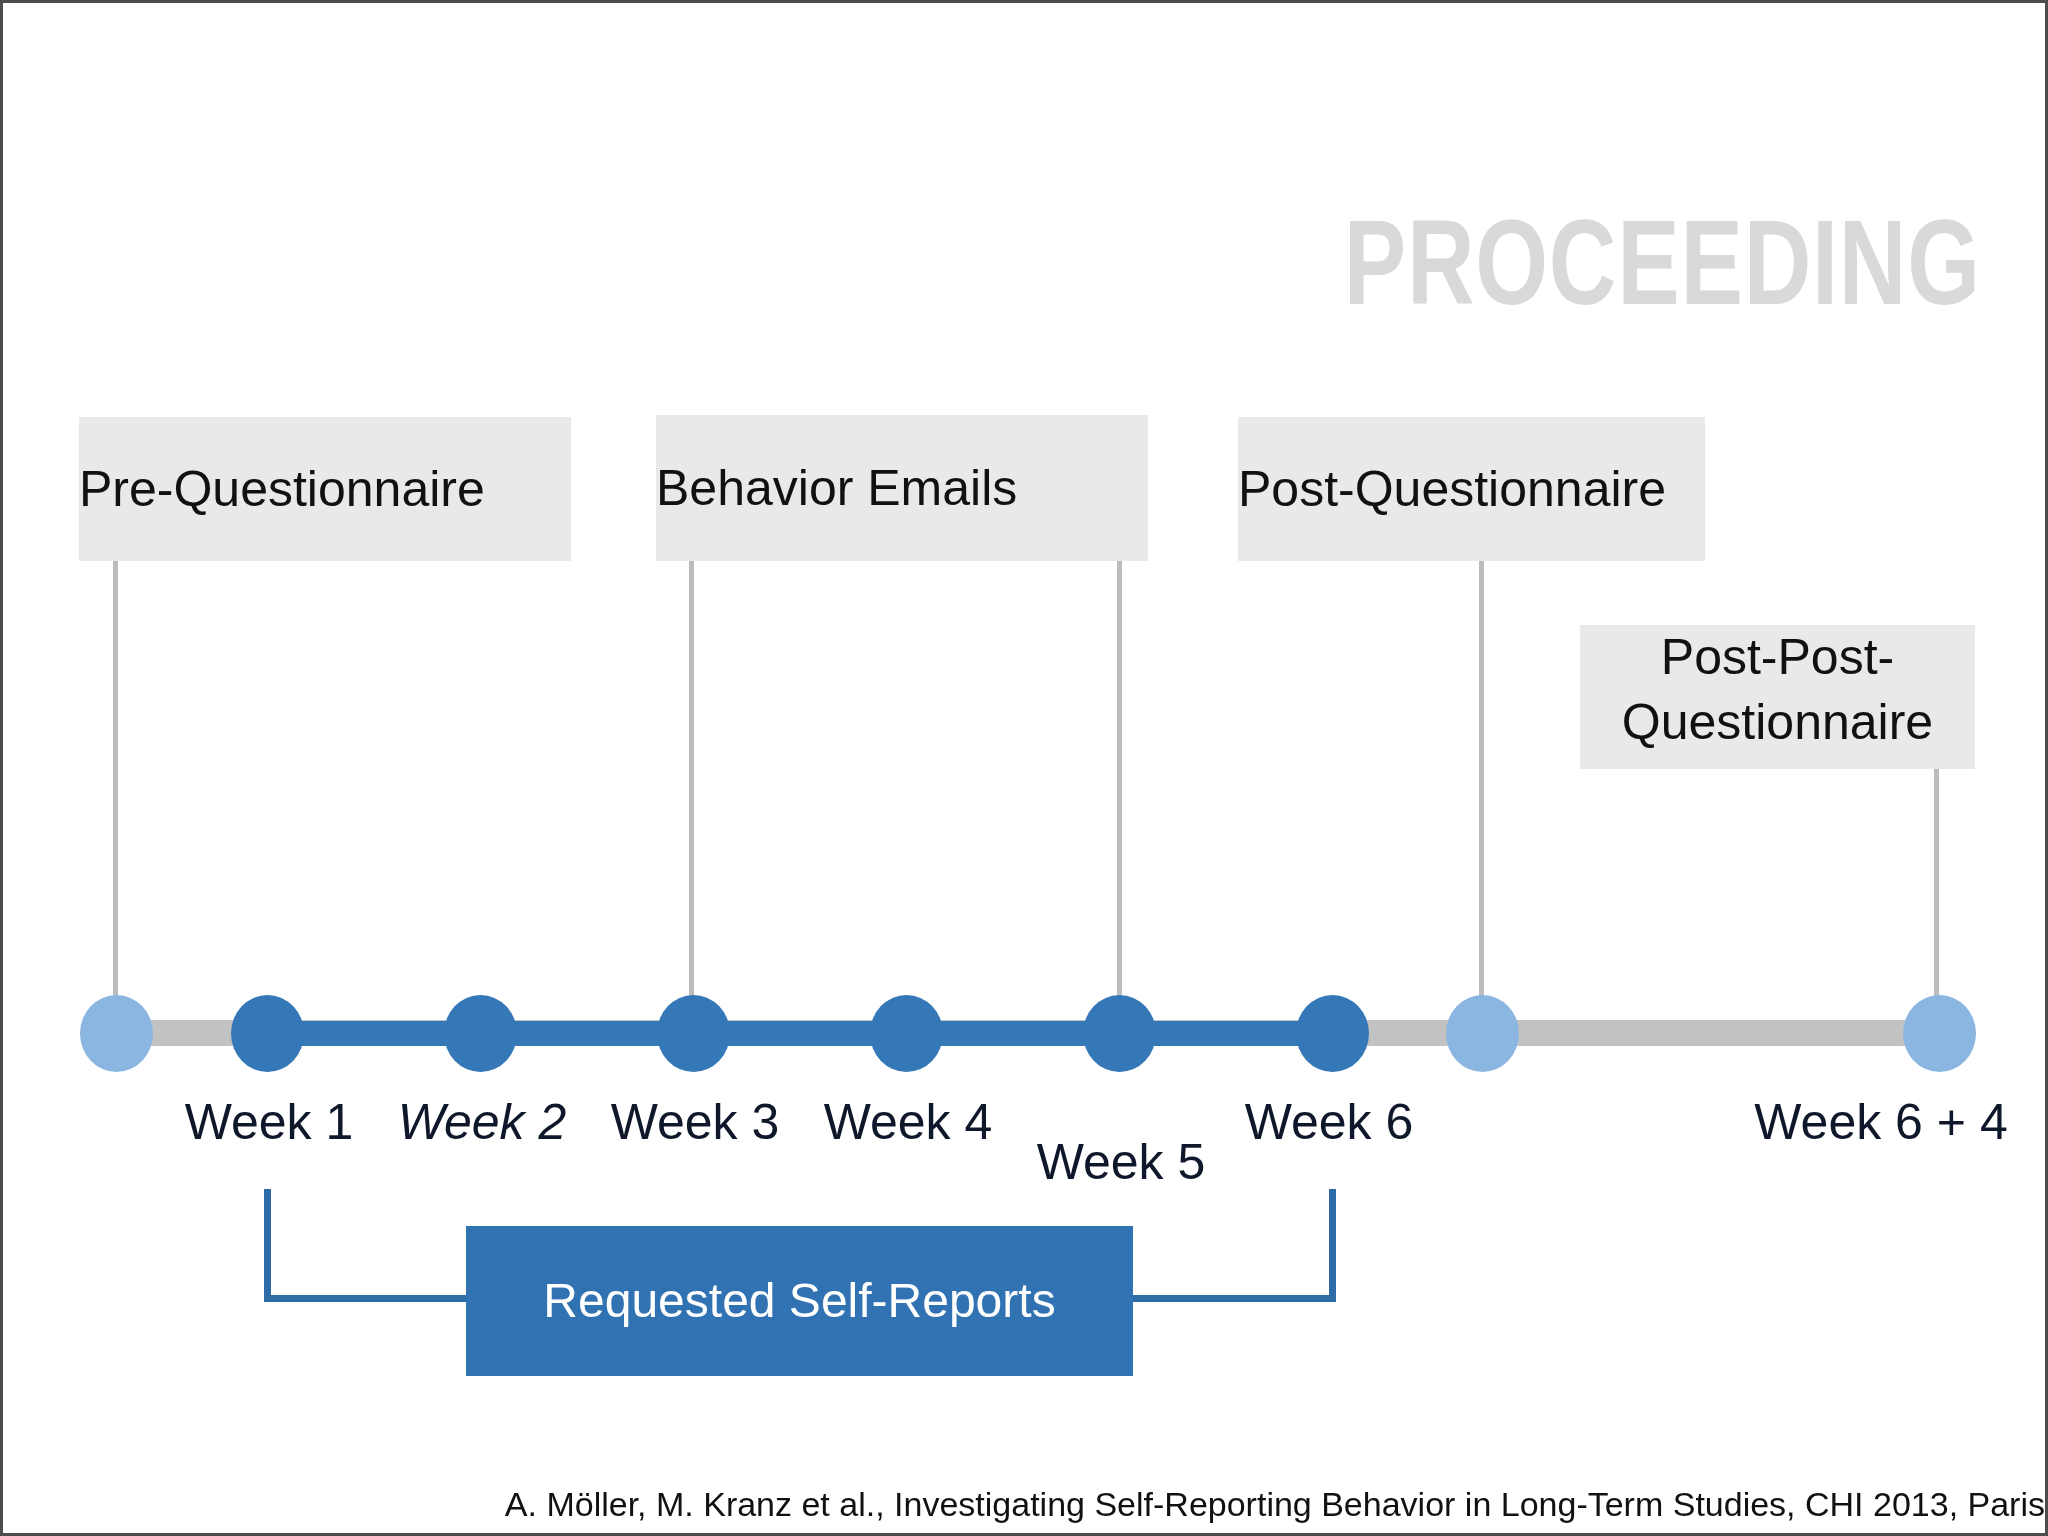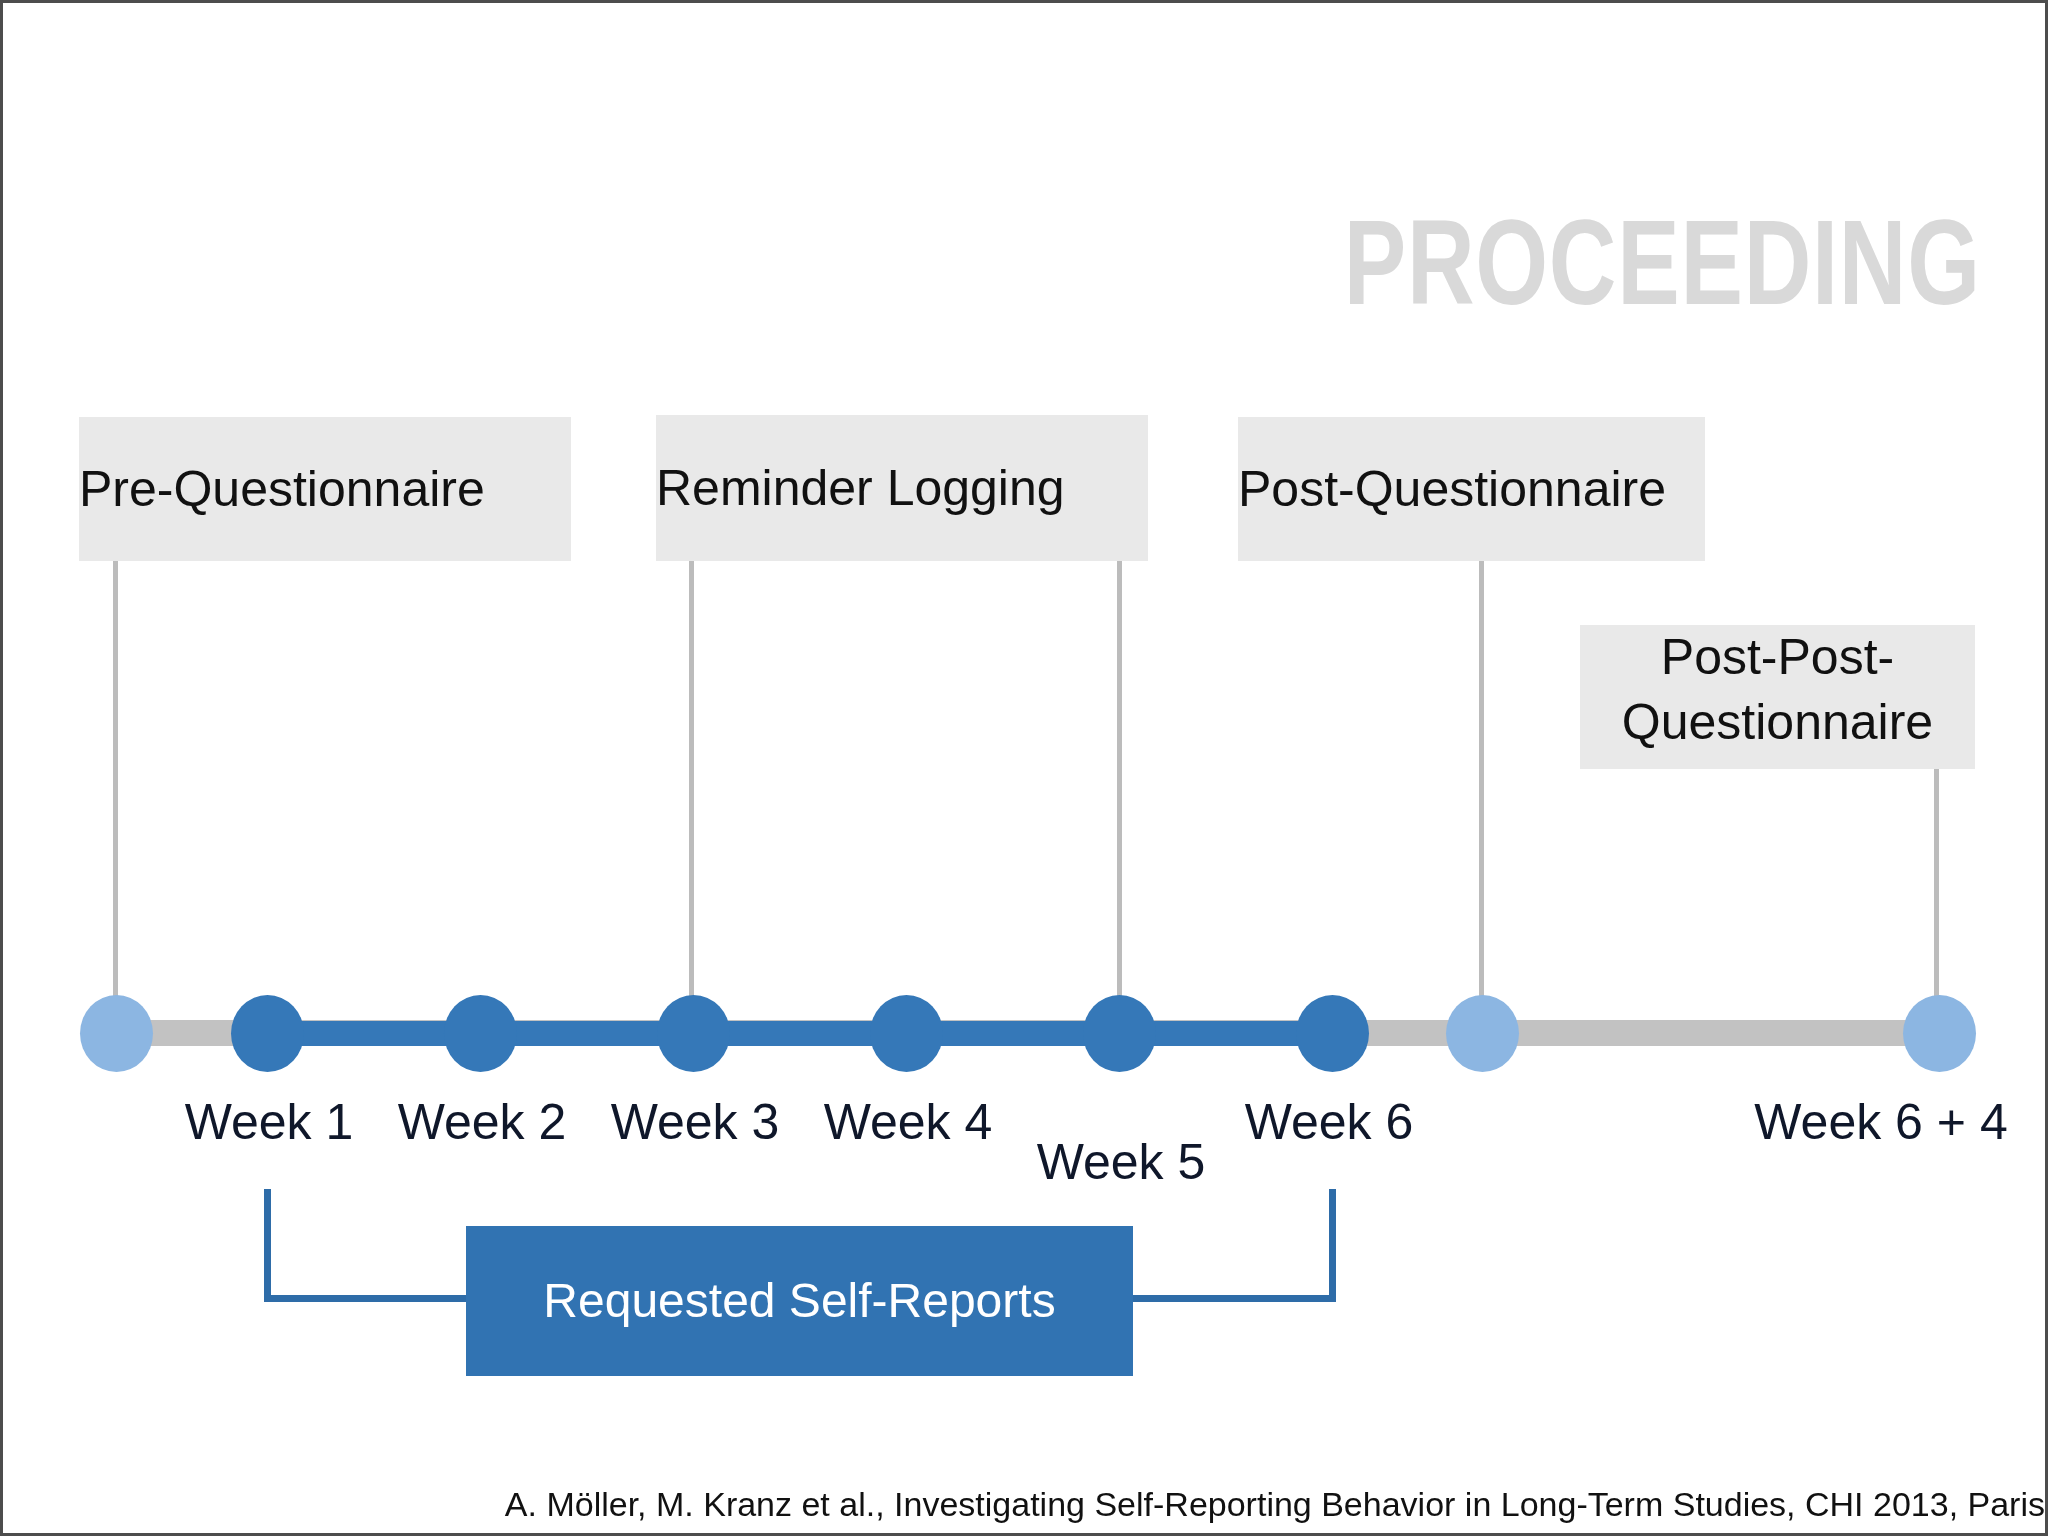--- a/index.html
+++ b/index.html
@@ -83,21 +83,21 @@
   #dot-final  { left: 1900px; }
 
   
   .week-label {
     position: absolute; top: 1090px;
     transform: translateX(-50%);
     font-size: 50px; color: #0f172a;
     white-space: nowrap;
   }
   #wk1 { left: 266px; }
-  #wk2 { left: 479px; }
+  #wk2 { left: 479px; font-style: italic; }
   #wk3 { left: 692px; }
   #wk4 { left: 905px; }
   #wk5 { left: 1118px; margin-top: 40px; }
   #wk6 { left: 1326px; }
   #wk64 { left: 1878px; }
 
   
   .bracket { position: absolute; background: #2e6ca8; }
   #bracket-left   { left: 261px;  top: 1186px; width: 7px;    height: 112px; }
   #bracket-right  { left: 1326px; top: 1186px; width: 7px;    height: 112px; }
@@ -124,21 +124,21 @@
 <body>
 
 <div class="slide">
 
   <div class="title">PROCEEDING</div>
 
   <div class="label-box" id="box-pre">
     <span>Pre-Questionnaire</span>
   </div>
   <div class="label-box" id="box-reminder">
-    <span>Reminder Logging</span>
+    <span>Behavior Emails</span>
   </div>
   <div class="label-box" id="box-post">
     <span>Post-Questionnaire</span>
   </div>
   <div class="label-box" id="box-postpost">
     <span>Post-Post-</span>
     <span>Questionnaire</span>
   </div>
 
   <div class="vline" id="conn-pre"></div>

